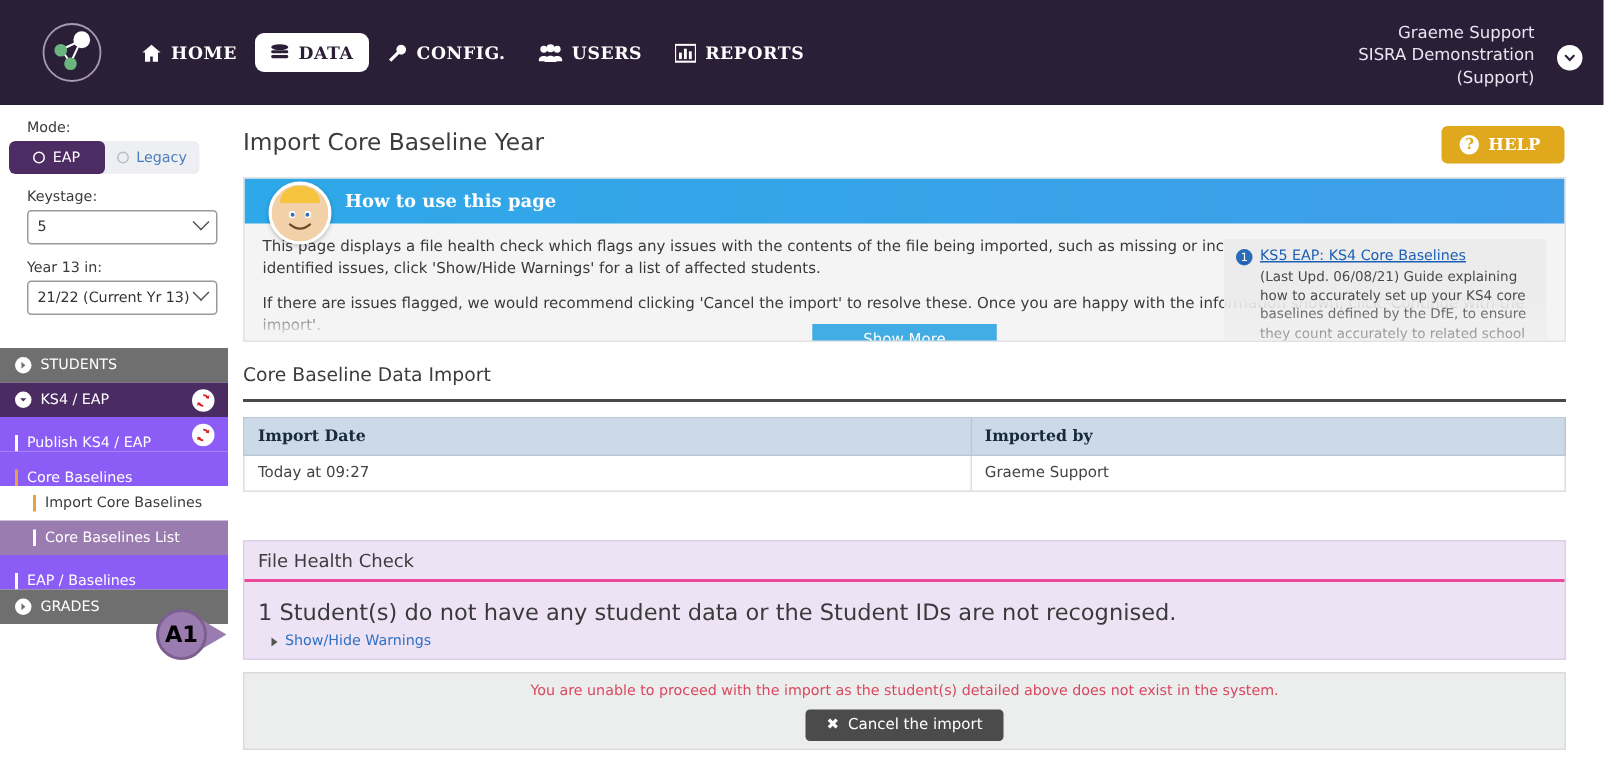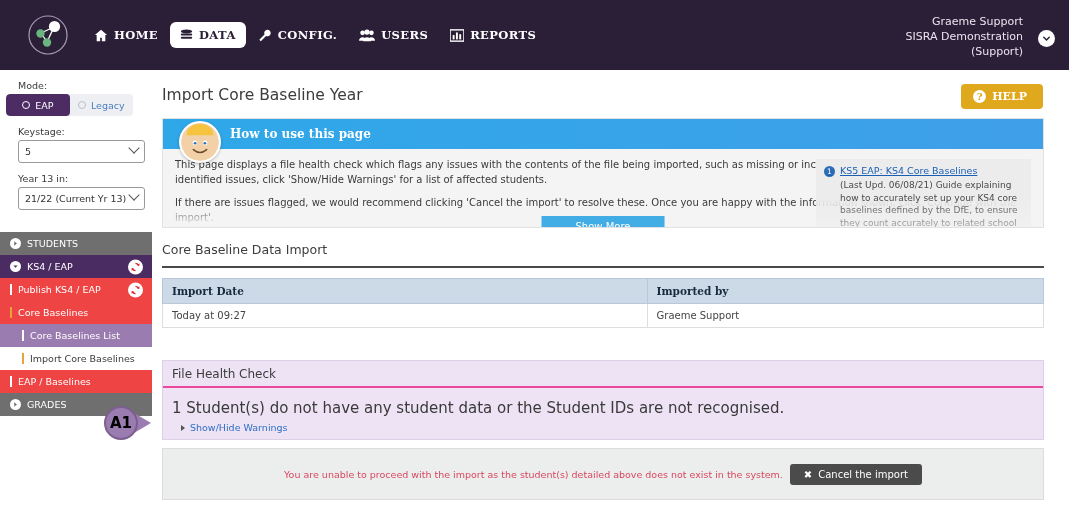--- a/index.html
+++ b/index.html
@@ -68,21 +68,21 @@
     transform: rotate(45deg); margin-top:-3px;
   }
 
   .menu { margin-top: 22px; }
   .menu-row {
     height: 23px; display:flex; align-items:center; position:relative;
     padding-left: 10px; font-size: 9.5px; cursor:pointer;
   }
   .m-grey { background:#6f6f6f; color:#fff; }
   .m-dark { background:#4b2c62; color:#fff; }
-  .m-mid  { background:#ef4444; color:#fff; }
+  .m-mid  { background:#8b5cf6; color:#fff;align-items:flex-end; }
   .m-white{ background:#ffffff; color:#3b3b3b; }
   .m-lilac{ background:#9b7cb0; color:#fff; }
   .tick { width:2px; height:11px; background:#e8a33d; margin-right:6px; display:inline-block; }
   .tick-w { width:2px; height:11px; background:#ffffff; margin-right:6px; display:inline-block; }
   .circ-ico {
     width:11px; height:11px; border-radius:50%; background:#fff;
     display:inline-flex; align-items:center; justify-content:center;
     margin-right:6px; flex:none;
   }
   .sync-badge {
@@ -172,21 +172,21 @@
     font-size:12px; color:#3c3c3c; border-bottom:2px solid #ec4899; }
   .fhc-body { padding: 11px 9px; }
   .fhc-body .line { font-size:15px; color:#3a3a3a; }
   .showhide { font-size:9.5px; color:#2f6fc4; margin-top:5px; margin-left:9px;
     display:flex; align-items:center; gap:5px; cursor:pointer; }
   .tri { width:0;height:0;border-left:4px solid #555;border-top:3px solid transparent;border-bottom:3px solid transparent; }
 
   .footer-panel {
     position:absolute; left:10px; top:378px; width:882px; height:52px;
     background:#eceded; border:1px solid #dcdcdc;
-    display:flex; flex-direction:row; align-items:center; justify-content:center; gap:7px;
+    display:flex; flex-direction:column; align-items:center; justify-content:center; gap:7px;
   }
   .footer-msg { font-size:9.5px; color:#d9485f; }
   .cancel-btn {
     background:#4b4b4b; color:#fff; font-size:10px; padding:5px 14px;
     border-radius:3px; cursor:pointer; display:flex; align-items:center; gap:6px;
   }
 
   
   .a1-marker { position:absolute; left:100px; top:404px; width:60px; height:38px; z-index:40; }
   .a1-circle {
@@ -345,28 +345,28 @@
           <path d="M1.6 10 L1.9 7.2 L4.4 7.9Z" fill="#d8212c"></path>
         </svg>
       </span>
     </div>
 
     <div class="menu-row m-mid">
       <span class="tick"></span>
       <span>Core Baselines</span>
     </div>
 
+    <div class="menu-row m-white indent1">
+      <span class="tick"></span>
+      <span>Import Core Baselines</span>
+    </div>
+
     <div class="menu-row m-lilac indent1">
       <span class="tick-w"></span>
       <span>Core Baselines List</span>
-    </div>
-
-    <div class="menu-row m-white indent1">
-      <span class="tick"></span>
-      <span>Import Core Baselines</span>
     </div>
 
     <div class="menu-row m-mid">
       <span class="tick-w"></span>
       <span>EAP / Baselines</span>
     </div>
 
     <div class="menu-row m-grey">
       <span class="circ-ico">
         <svg width="7" height="7" viewBox="0 0 8 8">

